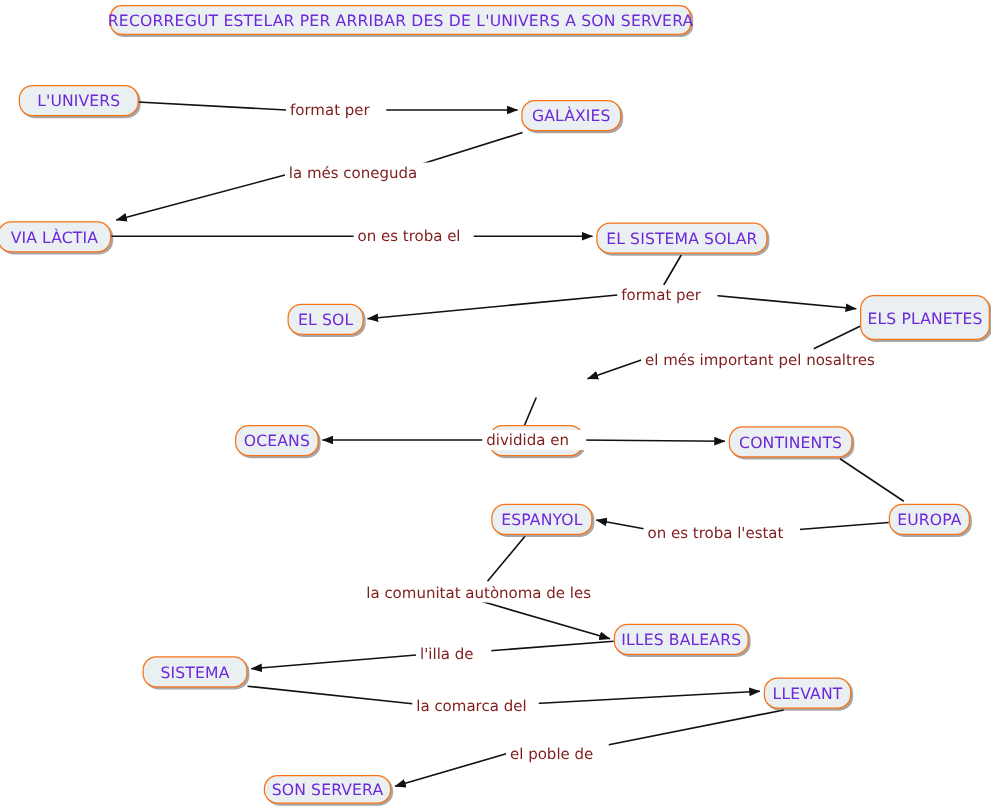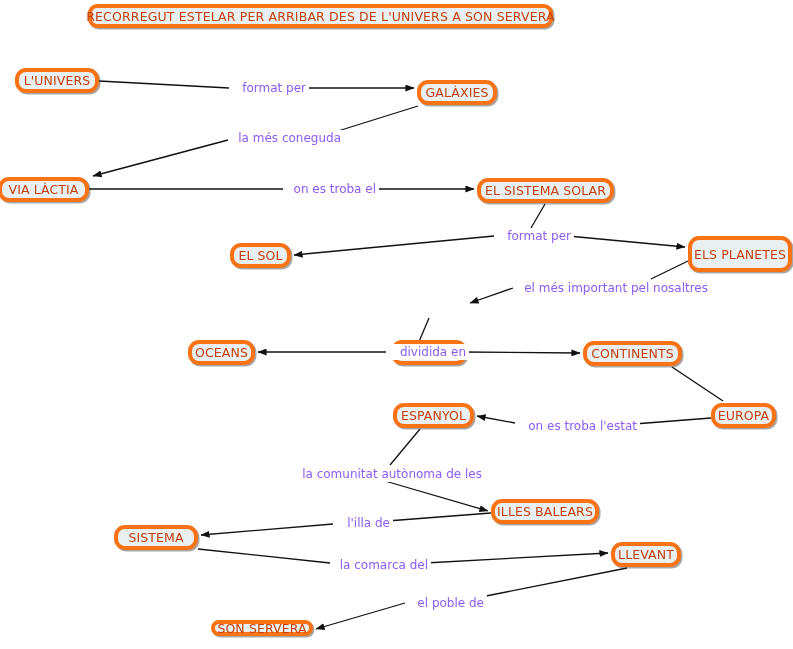--- a/index.html
+++ b/index.html
@@ -24,48 +24,48 @@
     position: absolute;
     left: 0; top: 0;
     width: 793px;
     height: 649px;
     pointer-events: none;
   }
   .node {
     position: absolute;
     box-sizing: border-box;
     background: #eaf0f2;
-    border: 4px solid #f97316;
+    border: 1px solid #f97316;
     border-radius: 11px;
     box-shadow: 1.5px 1.5px 0 rgba(60,60,60,0.45);
     display: flex;
     align-items: center;
     justify-content: center;
     font-size: 12.5px;
-    color: #c2410c;
+    color: #6d28d9;
     letter-spacing: 0.1px;
     white-space: nowrap;
     padding: 0 9px;
   }
   .node.title-node {
     border-radius: 9px;
     font-size: 12.5px;
     letter-spacing: 0.15px;
   }
   .link-label {
     position: absolute;
     background: #ffffff;
     font-size: 12px;
-    color: #8b5cf6;
+    color: #7f1d1d;
     white-space: nowrap;
     padding: 0 3px;
     line-height: 15px;
     display: flex;
     align-items: center;
-    justify-content: flex-end;
+    justify-content: flex-start;
   }
 </style>
 </head>
 <body>
 
 <div id="canvas">
 
   <svg class="edge-layer" id="edge-layer" width="793" height="649" viewBox="0 0 793 649" xmlns="http://www.w3.org/2000/svg">
     <defs>
       <marker id="arrowhead" markerWidth="9" markerHeight="7" refX="8.6" refY="3.5" orient="auto" markerUnits="userSpaceOnUse">
@@ -95,21 +95,21 @@
         <path d="M 491,513 L 387,521" stroke="#111111" stroke-width="1.3" fill="none"></path>
         <path d="M 333,524 L 201,535" stroke="#111111" stroke-width="1.3" fill="none" marker-end="url(#arrowhead)"></path>
         <path d="M 198,549 L 330,563" stroke="#111111" stroke-width="1.3" fill="none"></path>
         <path d="M 425,563 L 608,553" stroke="#111111" stroke-width="1.3" fill="none" marker-end="url(#arrowhead)"></path>
         <path d="M 627,568 L 481,597" stroke="#111111" stroke-width="1.3" fill="none"></path>
         <path d="M 405,603 L 316,629" stroke="#111111" stroke-width="1.3" fill="none" marker-end="url(#arrowhead)"></path>
       </g>
   </svg>
 
   <div id="nodes-layer">
-      <div class="node" style="left: 15px; top: 68px; width: 84px; height: 25px;">
+      <div class="node" style="left: 15px; top: 68px; width: 96px; height: 25px;">
         <span>L'UNIVERS</span>
       </div>
       <div class="node" style="left: 417px; top: 80px; width: 80px; height: 25px;">
         <span>GALÀXIES</span>
       </div>
       <div class="node" style="left: -2px; top: 177px; width: 91px; height: 25px;">
         <span>VIA LÀCTIA</span>
       </div>
       <div class="node" style="left: 477px; top: 178px; width: 137px; height: 25px;">
         <span>EL SISTEMA SOLAR</span>
@@ -137,21 +137,21 @@
       </div>
       <div class="node" style="left: 491px; top: 499px; width: 108px; height: 25px;">
         <span>ILLES BALEARS</span>
       </div>
       <div class="node" style="left: 114px; top: 525px; width: 84px; height: 25px;">
         <span>SISTEMA</span>
       </div>
       <div class="node" style="left: 611px; top: 542px; width: 70px; height: 25px;">
         <span>LLEVANT</span>
       </div>
-      <div class="node" style="left: 211px; top: 620px; width: 102px; height: 16px; text-align: right;">
+      <div class="node" style="left: 211px; top: 620px; width: 102px; height: 23px; text-align: right;">
         <span>SON SERVERA</span>
       </div>
     </div>
   <div id="labels-layer">
       <div class="link-label" style="left: 229px; top: 80px; width: 74px; height: 16px;">
         <span>format per</span>
       </div>
       <div class="link-label" style="left: 228px; top: 130px; width: 110px; height: 16px;">
         <span>la més coneguda</span>
       </div>

